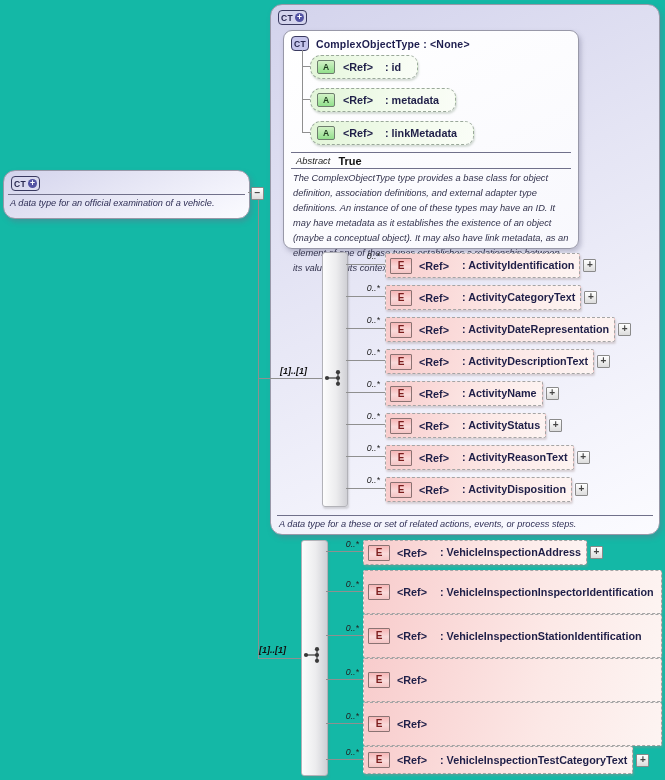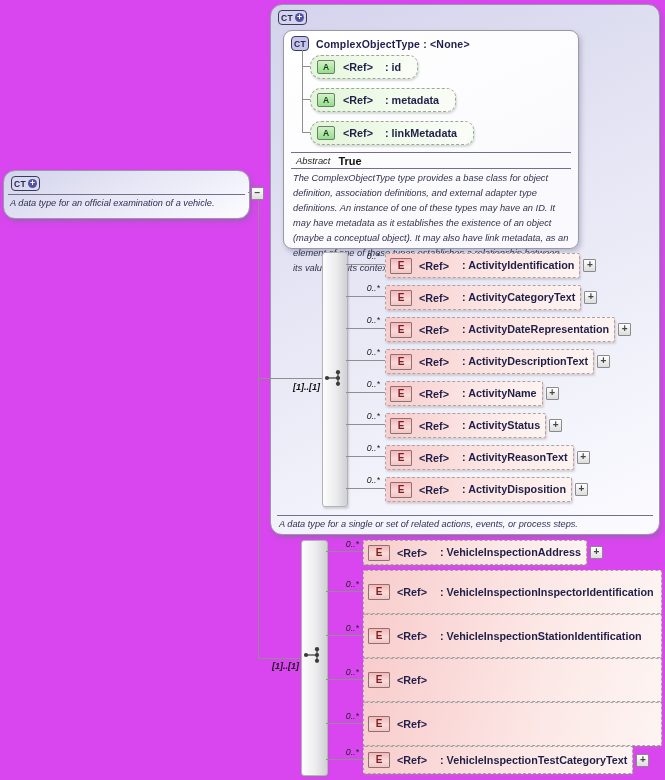--- a/index.html
+++ b/index.html
@@ -1,16 +1,16 @@
 <!DOCTYPE html>
 <html><head>
 <meta charset="utf-8">
 <style>
   html,body{margin:0;padding:0;background:#fff;}
-  .canvas{position:relative;width:665px;height:780px;overflow:hidden;background:#d946ef;
+  .canvas{position:relative;width:665px;height:780px;overflow:hidden;background:#14b8a6;
           font-family:"Liberation Sans",sans-serif;}
   
   .hline{position:absolute;height:1px;background:#8f8f8f;}
   .vline{position:absolute;width:1px;background:#8f8f8f;}
   
   .node{position:absolute;border:1px solid #9898a8;border-radius:12px;
         box-shadow:2px 3px 5px rgba(110,110,140,.40);}
   .lav{background:linear-gradient(155deg,#d3d3ec 0%,#e4e4f4 40%,#f4f4fc 80%,#fbfbff 100%);}
   .white{background:linear-gradient(155deg,#ffffff 0%,#f8f8fd 100%);border-radius:9px;}
   .node-header{display:flex;align-items:center;gap:7px;padding:5px 6px 3px 7px;}
@@ -53,41 +53,41 @@
   
   .toggle{width:11px;height:11px;flex:none;margin-left:3px;border:1px solid #8a8a8a;border-radius:1px;
           background:linear-gradient(180deg,#ffffff,#dcdcdc);color:#444;
           font-size:10px;line-height:10px;text-align:center;font-weight:bold;}
   .toggle.abs{position:absolute;}
   .seq-bar{position:absolute;border:1px solid #b2b2b8;border-radius:3px;
            background:linear-gradient(90deg,#fdfdfd 0%,#ececee 55%,#d0d0d5 100%);
            box-shadow:1px 2px 2px rgba(130,130,130,.3);}
   .seq-icon{position:absolute;}
   .card{position:absolute;width:44px;text-align:right;font-size:8.8px;font-style:italic;color:#222;}
-  .occ{position:absolute;width:48px;text-align:right;font-size:9px;font-style:italic;font-weight:bold;color:#111;margin-top:16px;}
+  .occ{position:absolute;width:35px;text-align:right;font-size:9px;font-style:italic;font-weight:bold;color:#111;}
   
   .abs-sep{position:absolute;left:7px;right:7px;height:1px;background:#70708a;}
   .abstract-row{position:absolute;left:12px;display:flex;gap:8px;}
   .abstract-label{font-size:9.4px;font-style:italic;color:#222;}
   .abstract-value{font-size:11px;font-weight:bold;color:#111;}
   .desc{position:absolute;left:9px;width:278px;font-size:9.3px;font-style:italic;color:#33334d;line-height:15px;}
 </style>
 </head>
 <body>
 
 <div class="canvas">
 
   <div class="node lav" style="left:270px;top:4px;width:388px;height:529px;">
     <div class="node-header">
       <span class="ct-badge">
         <span class="ct-text">CT</span>
         <span class="ct-circle">+</span>
       </span>
     </div>
-    <div class="node-footer">A data type for a single or set of related actions, events, or process steps.</div>
+    <div class="node-footer">A data type for a these or set of related actions, events, or process steps.</div>
   </div>
 
   <div class="node white" style="left:283px;top:30px;width:294px;height:217px;">
     <div class="node-header">
       <span class="ct-badge ct-plain">
         <span class="ct-text">CT</span>
       </span>
       <span class="node-title">ComplexObjectType : &lt;None&gt;</span>
     </div>
     <div class="abs-sep" style="top:121px;"></div>

